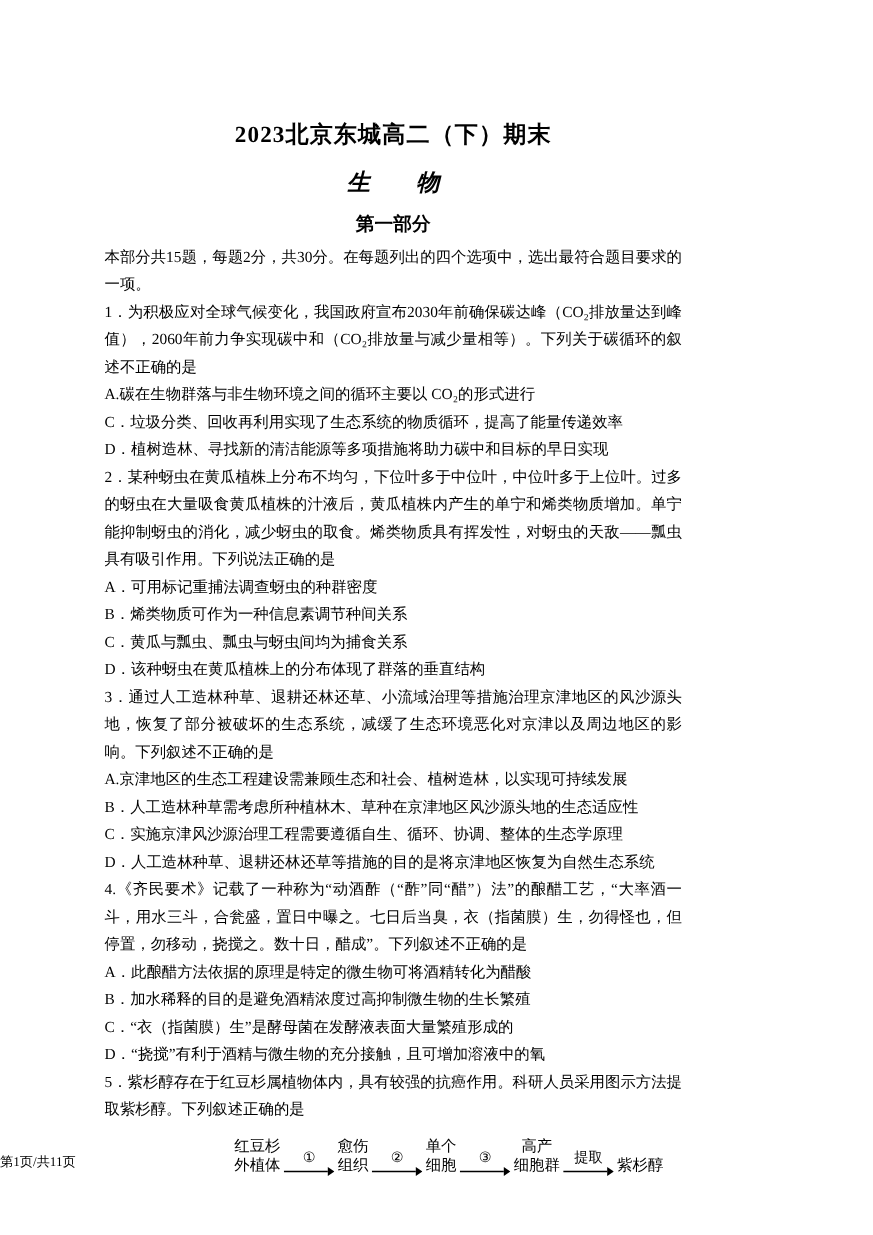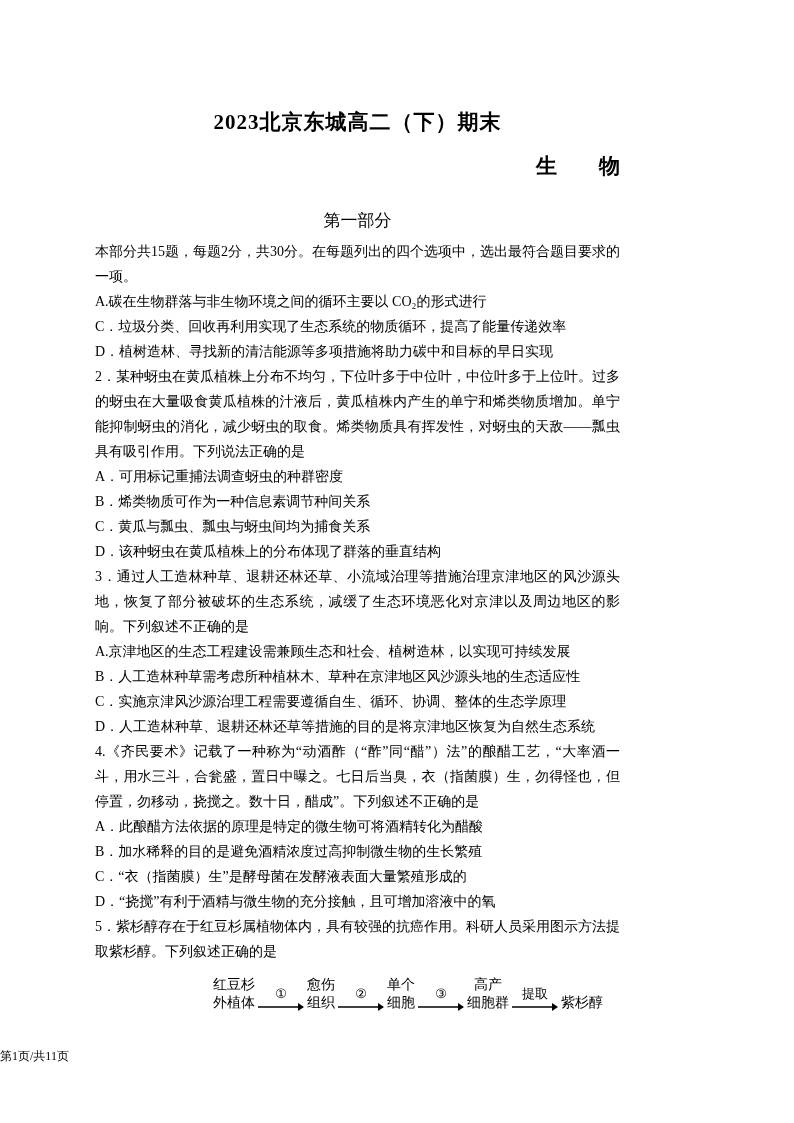--- a/index.html
+++ b/index.html
@@ -4,22 +4,22 @@
 <style>
   * { margin:0; padding:0; box-sizing:border-box; }
   html,body { background:#ffffff; }
   .page {
     width:715px; height:1123px; position:relative; overflow:hidden;
     background:#ffffff; color:#000;
     font-family:"Liberation Serif","DejaVu Serif",serif;
     padding:108px 95px 0 95px;
   }
   .title { text-align:center; font-size:21px; font-weight:bold; line-height:28px; letter-spacing:1px; }
-  .subject { text-align:right; font-size:21px; font-weight:bold; line-height:28px; margin-top:16px; }
-  .part-heading { text-align:center; font-size:17px; font-weight:normal; line-height:24px; margin-top:29px; }
+  .subject { text-align:center; font-size:21px; font-weight:bold; line-height:28px; margin-top:16px;font-style:italic; }
+  .part-heading { text-align:center; font-size:17px; font-weight:bold; line-height:24px; margin-top:12px; }
   .body-text { margin-top:6px; }
   .body-text p {
     font-size:14px; line-height:25px; text-align:justify;
     text-justify:inter-ideograph;
   }
   .question { margin:0; }
   .diagram {
     display:flex; align-items:flex-end;
     margin:12px 0 0 118px;
     font-size:14px;
@@ -40,20 +40,21 @@
 
   <h1 class="title">2023北京东城高二（下）期末</h1>
   <h2 class="subject">生　　物</h2>
   <h3 class="part-heading">第一部分</h3>
 
   <div class="body-text">
 
     <p>本部分共15题，每题2分，共30分。在每题列出的四个选项中，选出最符合题目要求的一项。</p>
 
     <section class="question">
+      <p>1．为积极应对全球气候变化，我国政府宣布2030年前确保碳达峰（CO₂排放量达到峰值），2060年前力争实现碳中和（CO₂排放量与减少量相等）。下列关于碳循环的叙述不正确的是</p>
       <p>A.碳在生物群落与非生物环境之间的循环主要以 CO₂的形式进行</p>
       <p>C．垃圾分类、回收再利用实现了生态系统的物质循环，提高了能量传递效率</p>
       <p>D．植树造林、寻找新的清洁能源等多项措施将助力碳中和目标的早日实现</p>
     </section>
 
     <section class="question">
       <p>2．某种蚜虫在黄瓜植株上分布不均匀，下位叶多于中位叶，中位叶多于上位叶。过多的蚜虫在大量吸食黄瓜植株的汁液后，黄瓜植株内产生的单宁和烯类物质增加。单宁能抑制蚜虫的消化，减少蚜虫的取食。烯类物质具有挥发性，对蚜虫的天敌——瓢虫具有吸引作用。下列说法正确的是</p>
       <p>A．可用标记重捕法调查蚜虫的种群密度</p>
       <p>B．烯类物质可作为一种信息素调节种间关系</p>
       <p>C．黄瓜与瓢虫、瓢虫与蚜虫间均为捕食关系</p>

